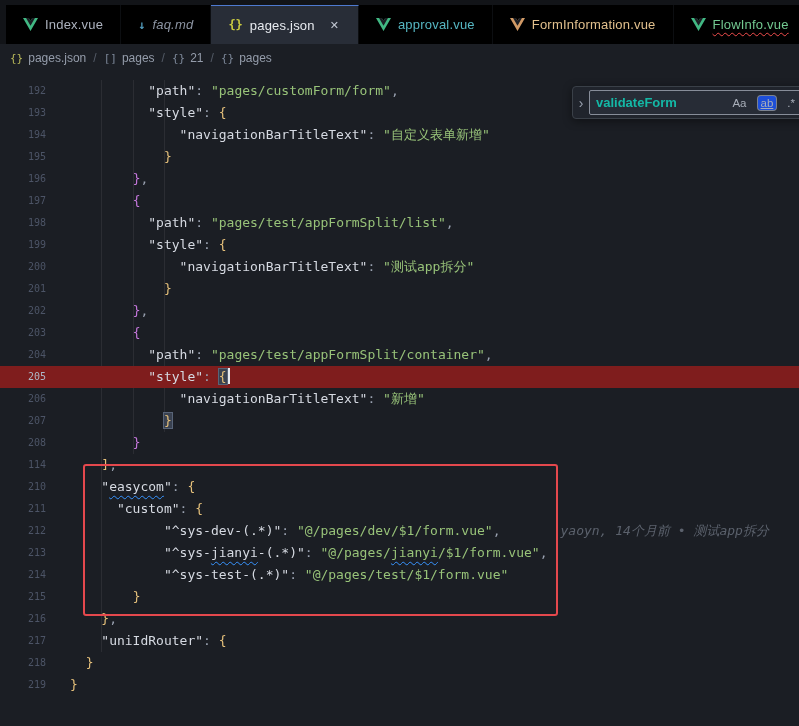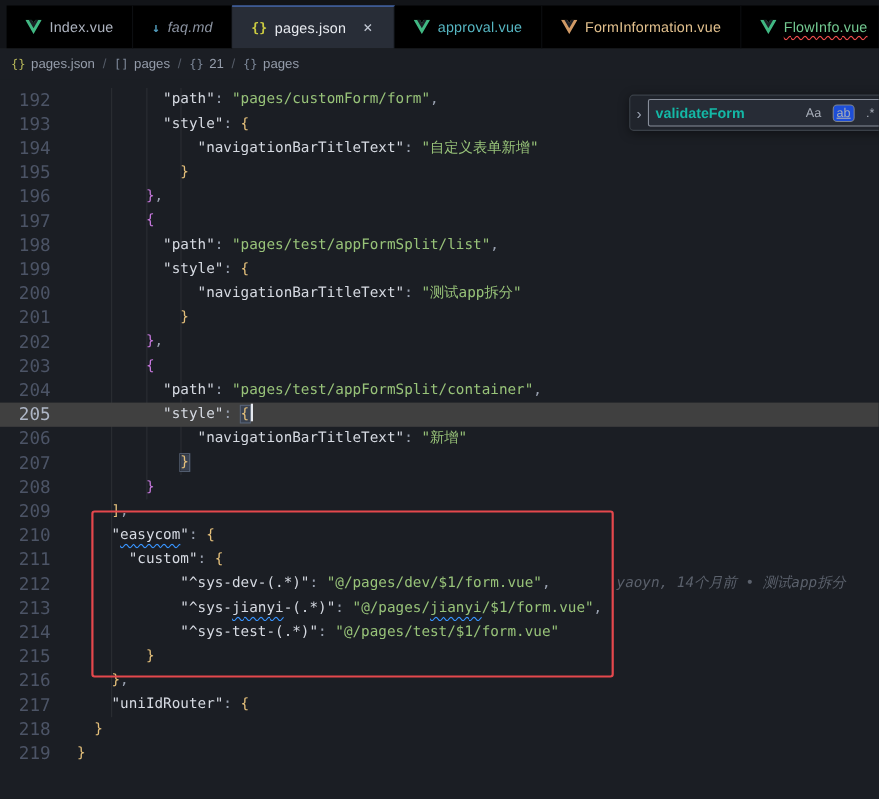--- a/index.html
+++ b/index.html
@@ -29,22 +29,22 @@
 
   
   .editor{position:absolute;top:72px;left:0;right:0;bottom:0;overflow:hidden;}
   .guide{position:absolute;width:1px;background:rgba(255,255,255,.07);pointer-events:none;}
   .g1{left:101px;top:8px;height:572px;}
   .g2{left:133px;top:8px;height:374px;}
   .g3{left:164px;top:8px;height:352px;}
   .lines{position:relative;padding-top:8px;}
   .line{display:flex;height:22px;line-height:22px;white-space:pre;
         font-family:"DejaVu Sans Mono","Liberation Mono",monospace;font-size:13px;}
-  .line.cur{background:#404040;}
-  .ln{width:46px;flex:none;text-align:right;color:#4c5466;font-size:16px;line-height:22px;}
+  .line.cur{background:#7f1d1d;}
+  .ln{width:46px;flex:none;text-align:right;color:#4c5466;font-size:10px;line-height:22px;}
   .line.cur .ln{color:#aeb6c6;}
   .code{padding-left:24px;}
   .key,.keywv{color:#d6dae2;}
   .str,.strwv{color:#98c379;}
   .pun{color:#9aa2b1;}
   .bg{color:#e5c07b;}
   .bp{color:#c678dd;}
   .keywv,.strwv{text-decoration-line:underline;text-decoration-style:wavy;
       text-decoration-color:#3794ff;text-decoration-thickness:1px;text-underline-offset:4px;margin-top:24px;}
   .bm,.bmf{color:#e5c07b;background:#394150;box-shadow:0 0 0 1px #586478;}
@@ -148,21 +148,21 @@
         <div class="line"><span class="ln">199</span><span class="code"><span class="ws">          </span><span class="key">"style"</span><span class="pun">: </span><span class="bg">{</span></span></div>
         <div class="line"><span class="ln">200</span><span class="code"><span class="ws">              </span><span class="key">"navigationBarTitleText"</span><span class="pun">: </span><span class="str">"测试app拆分"</span></span></div>
         <div class="line"><span class="ln">201</span><span class="code"><span class="ws">            </span><span class="bg">}</span></span></div>
         <div class="line"><span class="ln">202</span><span class="code"><span class="ws">        </span><span class="bp">}</span><span class="pun">,</span></span></div>
         <div class="line"><span class="ln">203</span><span class="code"><span class="ws">        </span><span class="bp">{</span></span></div>
         <div class="line"><span class="ln">204</span><span class="code"><span class="ws">          </span><span class="key">"path"</span><span class="pun">: </span><span class="str">"pages/test/appFormSplit/container"</span><span class="pun">,</span></span></div>
         <div class="line cur"><span class="ln">205</span><span class="code"><span class="ws">          </span><span class="key">"style"</span><span class="pun">: </span><span class="bm">{</span><span class="cursor"></span></span></div>
         <div class="line"><span class="ln">206</span><span class="code"><span class="ws">              </span><span class="key">"navigationBarTitleText"</span><span class="pun">: </span><span class="str">"新增"</span></span></div>
         <div class="line"><span class="ln">207</span><span class="code"><span class="ws">            </span><span class="bmf">}</span></span></div>
         <div class="line"><span class="ln">208</span><span class="code"><span class="ws">        </span><span class="bp">}</span></span></div>
-        <div class="line"><span class="ln">209</span><span class="code"><span class="ws">    </span><span class="bg">]</span><span class="pun">,</span></span></div>
+        <div class="line"><span class="ln">114</span><span class="code"><span class="ws">    </span><span class="bg">]</span><span class="pun">,</span></span></div>
         <div class="line"><span class="ln">210</span><span class="code"><span class="ws">    </span><span class="key">"</span><span class="keywv">easycom</span><span class="key">"</span><span class="pun">: </span><span class="bg">{</span></span></div>
         <div class="line"><span class="ln">211</span><span class="code"><span class="ws">      </span><span class="key">"custom"</span><span class="pun">: </span><span class="bg">{</span></span></div>
         <div class="line"><span class="ln">212</span><span class="code"><span class="ws">            </span><span class="key">"^sys-dev-(.*)"</span><span class="pun">: </span><span class="str">"@/pages/dev/$1/form.vue"</span><span class="pun">,</span><span class="blame">yaoyn, 14个月前 • 测试app拆分</span></span></div>
         <div class="line"><span class="ln">213</span><span class="code"><span class="ws">            </span><span class="key">"^sys-</span><span class="keywv">jianyi</span><span class="key">-(.*)"</span><span class="pun">: </span><span class="str">"@/pages/</span><span class="strwv">jianyi</span><span class="str">/$1/form.vue"</span><span class="pun">,</span></span></div>
         <div class="line"><span class="ln">214</span><span class="code"><span class="ws">            </span><span class="key">"^sys-test-(.*)"</span><span class="pun">: </span><span class="str">"@/pages/test/$1/form.vue"</span></span></div>
         <div class="line"><span class="ln">215</span><span class="code"><span class="ws">        </span><span class="bg">}</span></span></div>
         <div class="line"><span class="ln">216</span><span class="code"><span class="ws">    </span><span class="bg">}</span><span class="pun">,</span></span></div>
         <div class="line"><span class="ln">217</span><span class="code"><span class="ws">    </span><span class="key">"uniIdRouter"</span><span class="pun">: </span><span class="bg">{</span></span></div>
         <div class="line"><span class="ln">218</span><span class="code"><span class="ws">  </span><span class="bg">}</span></span></div>
         <div class="line"><span class="ln">219</span><span class="code"><span class="bg">}</span></span></div>

